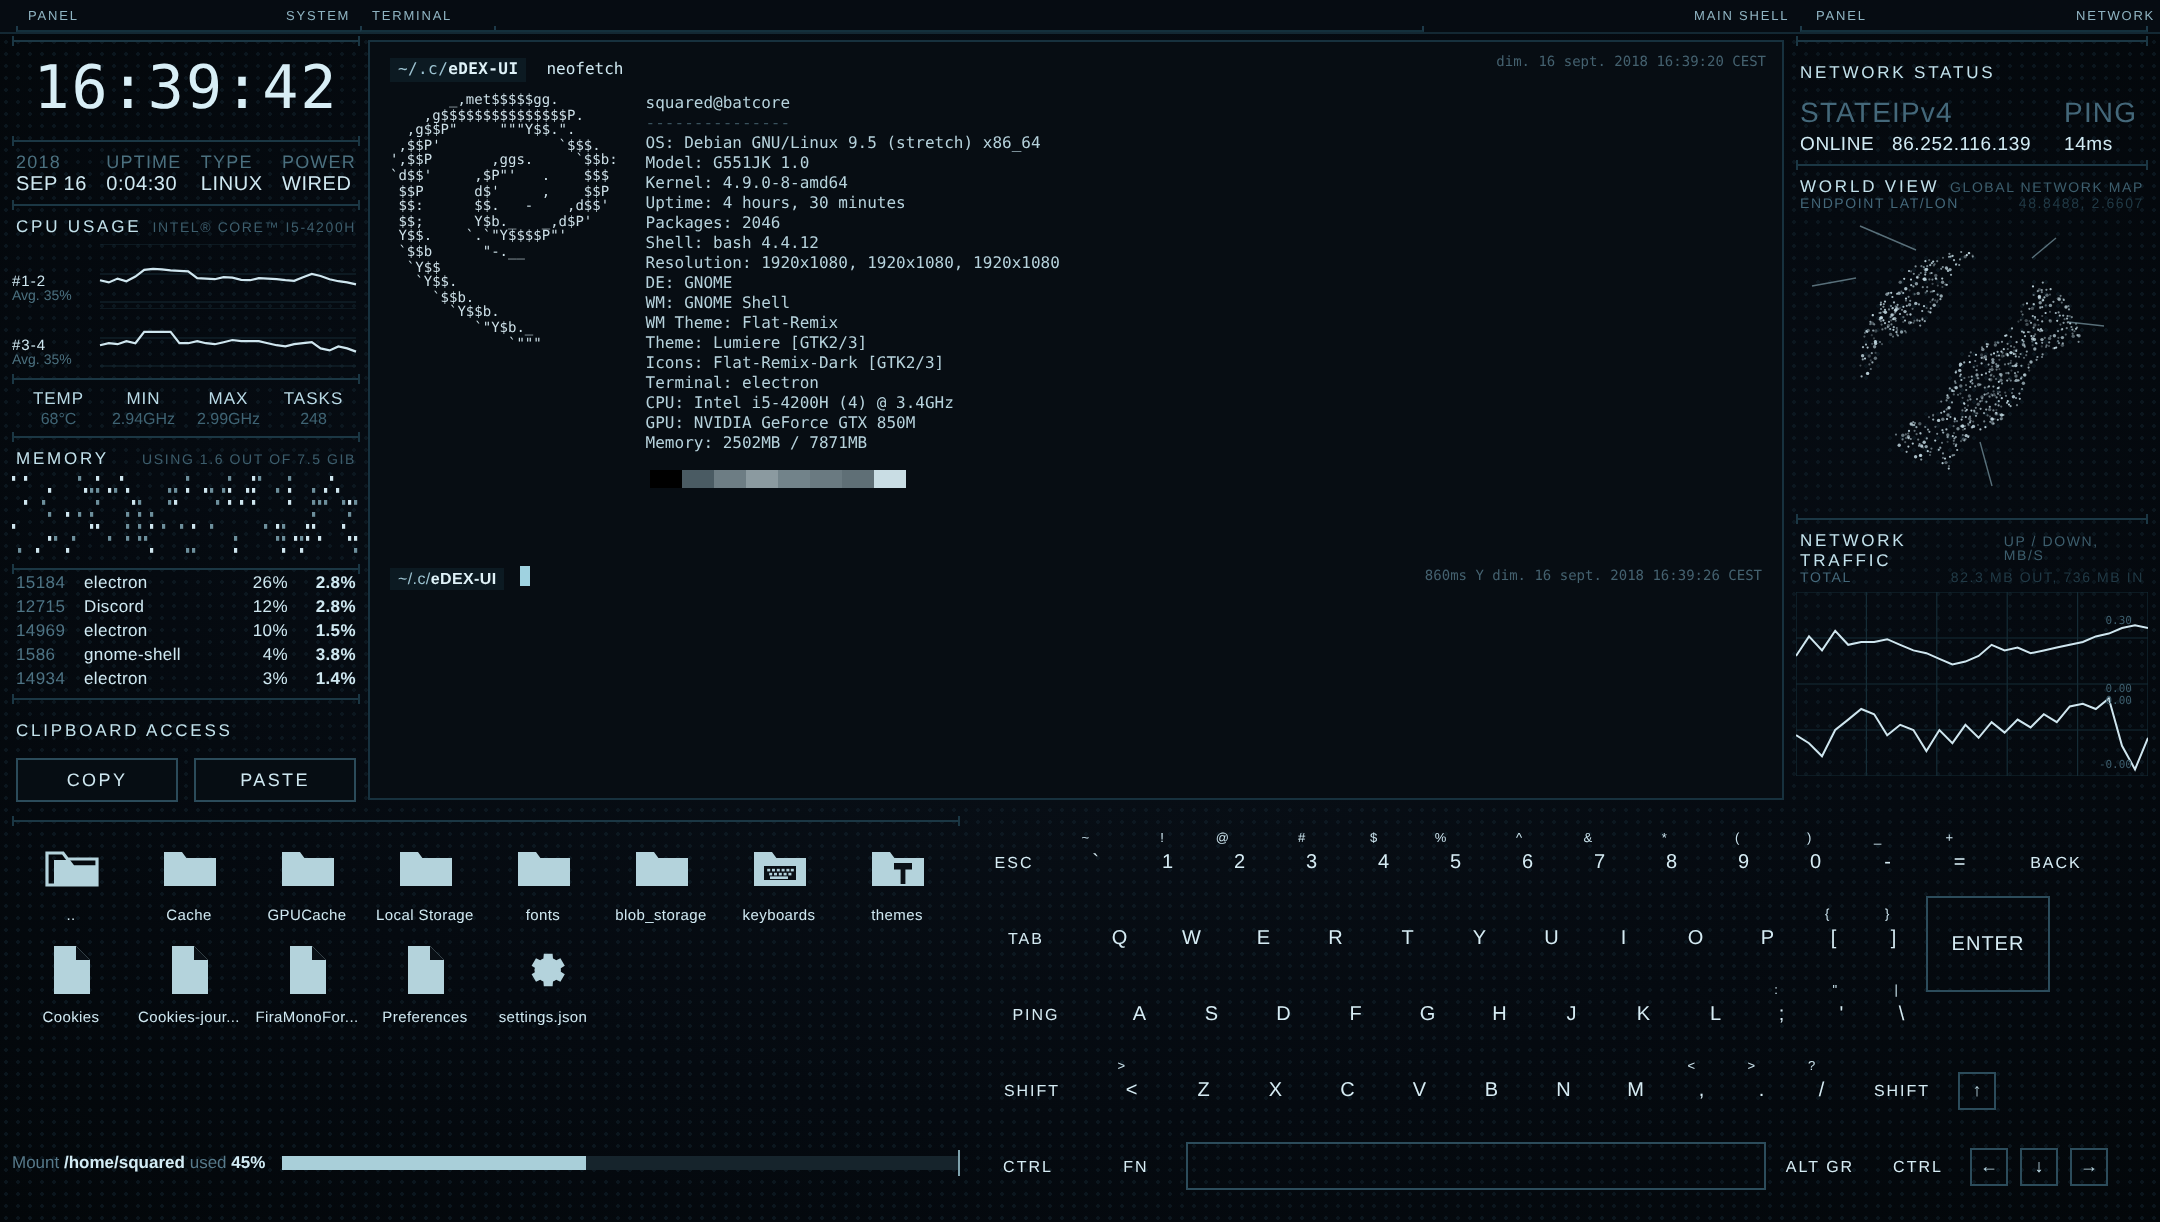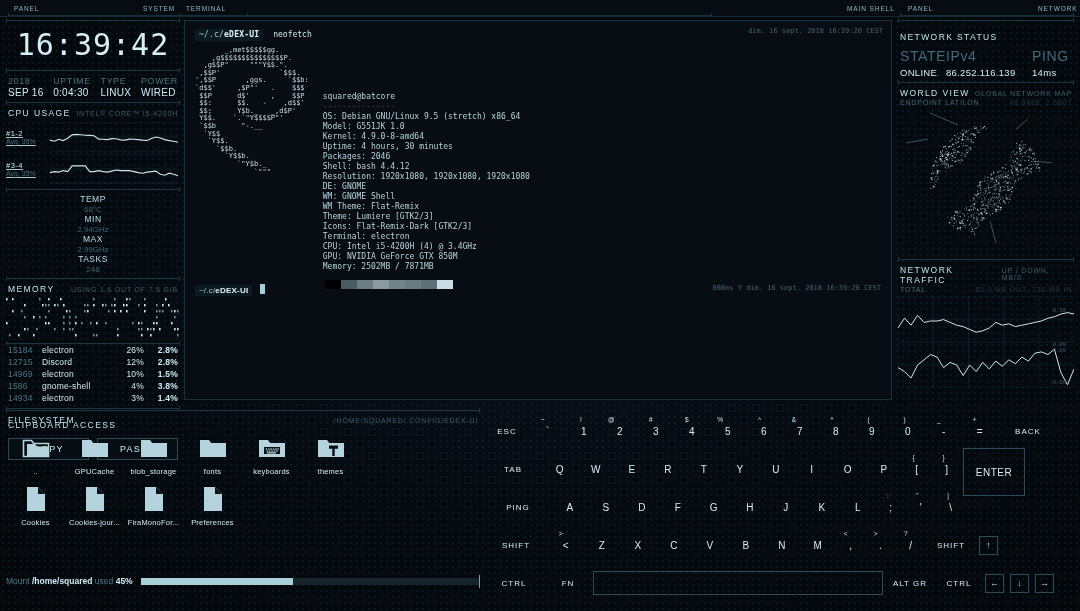--- a/index.html
+++ b/index.html
@@ -58,27 +58,27 @@
     text-align:center; padding:6px 0 8px; font-weight:400;
   }
   .sysinfo { display:flex; justify-content:space-between; padding:5px 2px 4px; }
   .sysinfo .col { text-align:left; }
   .sysinfo .k { font-size:9px; letter-spacing:.6px; color:#4b707f; }
   .sysinfo .v { font-size:10px; letter-spacing:.3px; color:#cfe8f1; margin-top:1px; }
 
   .secthead { display:flex; justify-content:space-between; align-items:baseline;
               padding:5px 2px 3px; }
 
-  .cpurow { display:flex; align-items:center; padding:1px 0;text-decoration:underline; }
+  .cpurow { display:flex; align-items:flex-end; padding:1px 0; }
   .cpurow .lbl { width:42px; }
   .cpurow .lbl .a { font-size:7.5px; color:#cfe8f1; letter-spacing:.5px; }
   .cpurow .lbl .b { font-size:7px; color:#4b707f; }
   .cpurow svg { flex:1; }
 
-  .quad { display:flex; justify-content:space-between; padding:4px 2px;flex-direction:column; }
+  .quad { display:flex; justify-content:space-between; padding:4px 2px; }
   .quad .col { text-align:center; flex:1; }
   .quad .k { font-size:8.5px; color:#b9dae6; letter-spacing:.5px; }
   .quad .v { font-size:8px; color:#3f6474; margin-top:1px; }
 
   #memgrid { height:42px; width:100%; }
 
   .prochead { display:flex; justify-content:space-between; align-items:baseline; padding:4px 2px 2px;}
   .procrow { display:flex; font-size:8.5px; padding:1px 2px; letter-spacing:.2px; }
   .procrow .pid { width:34px; color:#4e7485; }
   .procrow .nm  { flex:1; color:#cfe8f1; }
@@ -439,21 +439,21 @@
  $$:      $$.   -    ,d$$'
  $$;      Y$b._   _,d$P'
  Y$$.    `.`"Y$$$$P"'
  `$$b      "-.__
   `Y$$
    `Y$$.
      `$$b.
        `Y$$b.
           `"Y$b._
               `"""</div>
-        <div style="margin-left:14px;margin-top:45px;">
+        <div style="margin-left:14px;">
           <div id="fetch-user" style="font-family:'DejaVu Sans Mono',monospace;font-size:8px;line-height:10px;color:#b6d2dc;">squared@batcore</div>
           <div id="fetch-div" style="font-family:'DejaVu Sans Mono',monospace;font-size:8px;line-height:10px;color:#39525d;">---------------</div>
           <div id="fetch">OS: Debian GNU/Linux 9.5 (stretch) x86_64
 Model: G551JK 1.0
 Kernel: 4.9.0-8-amd64
 Uptime: 4 hours, 30 minutes
 Packages: 2046
 Shell: bash 4.4.12
 Resolution: 1920x1080, 1920x1080, 1920x1080
 DE: GNOME
@@ -1300,58 +1300,70 @@
         <path d="M0.0,71.6 L6.5,75.6 L13.0,82.1 L19.6,69.0 L26.1,63.8 L32.6,58.5 L39.1,61.1 L45.6,71.6 L52.1,66.4 L58.7,69.0 L65.2,79.5 L71.7,69.0 L78.2,75.6 L84.7,66.4 L91.3,72.9 L97.8,65.1 L104.3,70.3 L110.8,63.8 L117.3,67.7 L123.9,61.1 L130.4,65.1 L136.9,57.2 L143.4,55.9 L149.9,58.5 L156.4,53.2 L163.0,76.9 L169.5,88.7 L176.0,72.9" fill="none" stroke="#cfe6ef" stroke-width="1"></path>
         <text x="168" y="16" text-anchor="end" class="tickl">0.30</text>
         <text x="168" y="50" text-anchor="end" class="tickl">0.00</text>
         <text x="168" y="56" text-anchor="end" class="tickl">0.00</text>
         <text x="168" y="88" text-anchor="end" class="tickl">-0.00</text>
       </svg>
   </div>
 
   <div id="fs">
     <div class="hr"></div>
-    <div id="fsbar" style="padding:4px 2px 0">
-      <span class="modtitle">FILESYSTEM</span>
-      <span class="modsub">/home/squared/.config/eDEX-UI</span>
-    </div>
     <div id="fsgrid">
         <div class="fsrow">
           <div class="fsitem">
             <div class="ic">
               <svg width="28" height="24" viewBox="0 0 28 24">
                 <path fill="none" stroke="#b4d3dc" stroke-width="1.6" d="M1.5 4.5h8l2.2 3h14.8v13H1.5z"></path>
                 <path fill="#b4d3dc" d="M5 8h8l2 2.6h11V21H5z"></path>
               </svg>
             </div>
             <div class="nm">..</div>
           </div>
           <div class="fsitem">
             <div class="ic">
               <svg width="28" height="24" viewBox="0 0 28 24">
                 <path fill="#b4d3dc" d="M1 4h9l2.2 3H27v14H1z"></path>
               </svg>
             </div>
+            <div class="nm">Cache</div>
+          </div>
+          <div class="fsitem">
+            <div class="ic">
+              <svg width="28" height="24" viewBox="0 0 28 24">
+                <path fill="#b4d3dc" d="M1 4h9l2.2 3H27v14H1z"></path>
+              </svg>
+            </div>
             <div class="nm">GPUCache</div>
           </div>
           <div class="fsitem">
             <div class="ic">
               <svg width="28" height="24" viewBox="0 0 28 24">
                 <path fill="#b4d3dc" d="M1 4h9l2.2 3H27v14H1z"></path>
               </svg>
             </div>
-            <div class="nm">blob_storage</div>
+            <div class="nm">Local Storage</div>
           </div>
           <div class="fsitem">
             <div class="ic">
               <svg width="28" height="24" viewBox="0 0 28 24">
                 <path fill="#b4d3dc" d="M1 4h9l2.2 3H27v14H1z"></path>
               </svg>
             </div>
             <div class="nm">fonts</div>
+          </div>
+          <div class="fsitem">
+            <div class="ic">
+              <svg width="28" height="24" viewBox="0 0 28 24">
+                <path fill="#b4d3dc" d="M1 4h9l2.2 3H27v14H1z"></path>
+              </svg>
+            </div>
+            <div class="nm">blob_storage</div>
           </div>
           <div class="fsitem">
             <div class="ic">
               <svg width="28" height="24" viewBox="0 0 28 24">
                 <path fill="#b4d3dc" d="M1 4h9l2.2 3H27v14H1z"></path>
                 <rect x="6" y="11" width="16" height="7" fill="#0a1016"></rect>
                 <g fill="#b4d3dc">
                   <rect x="7.6" y="12.4" width="1.5" height="1.3"></rect>
                   <rect x="10" y="12.4" width="1.5" height="1.3"></rect>
                   <rect x="12.4" y="12.4" width="1.5" height="1.3"></rect>
@@ -1409,20 +1421,29 @@
           </div>
           <div class="fsitem">
             <div class="ic">
               <svg width="22" height="26" viewBox="0 0 22 26">
                 <path fill="#b4d3dc" d="M2 1h11l7 7v17H2z"></path>
                 <path fill="#0a1016" d="M13 1l7 7h-7z"></path>
               </svg>
             </div>
             <div class="nm">Preferences</div>
           </div>
+          <div class="fsitem">
+            <div class="ic">
+              <svg width="26" height="26" viewBox="0 0 26 26">
+                <path fill="#b4d3dc" d="M13 8.2a4.8 4.8 0 100 9.6 4.8 4.8 0 000-9.6zm0 7.2a2.4 2.4 0 110-4.8 2.4 2.4 0 010 4.8z"></path>
+                <path fill="#b4d3dc" d="M23.4 15.1l-2-1.2a8.6 8.6 0 000-1.8l2-1.2-2.2-3.8-2.1 1a8.5 8.5 0 00-1.6-.9l-.2-2.3h-4.4l-.2 2.3c-.6.2-1.1.5-1.6.9l-2.1-1-2.2 3.8 2 1.2a8.6 8.6 0 000 1.8l-2 1.2 2.2 3.8 2.1-1c.5.4 1 .7 1.6.9l.2 2.3h4.4l.2-2.3c.6-.2 1.1-.5 1.6-.9l2.1 1z"></path>
+              </svg>
+            </div>
+            <div class="nm">settings.json</div>
+          </div>
         </div>
       </div>
   </div>
   <div id="mount">
     <div class="txt"><span>Mount</span> <b>/home/squared</b> <span>used</span> <b>45%</b></div>
     <div id="mbar">
         <div id="mfill" style="width: 45%;"></div>
       </div>
   </div>
 

